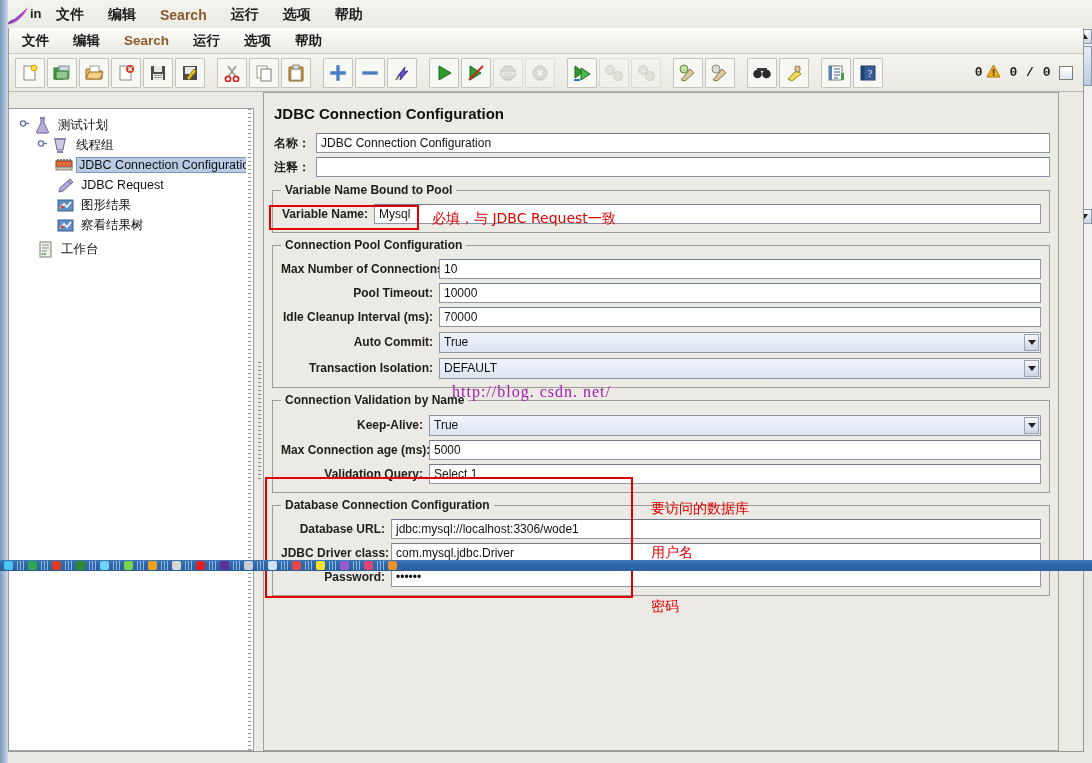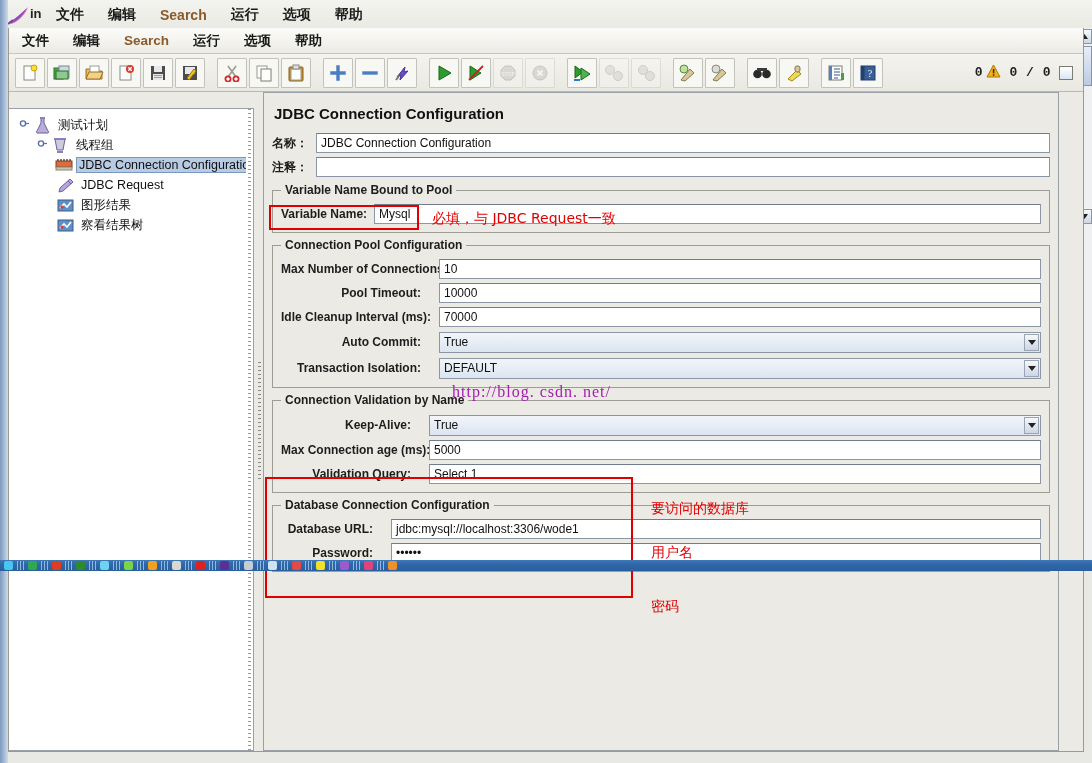--- a/index.html
+++ b/index.html
@@ -116,21 +116,21 @@
     background:#eceae4; border:1px solid #9aa0a8;
     padding:10px 8px 0 8px; overflow:hidden;
   }
   .page-title {
     font-size:15px; font-weight:bold; color:#111; margin:2px 0 10px 2px;
   }
 
   .row { display:flex; align-items:center; height:22px; margin-bottom:2px; }
   .row .lab {
     font-size:12px; font-weight:bold; color:#1d1d1d;
-    text-align:right; padding-right:18px; white-space:nowrap;
+    text-align:right; padding-right:6px; white-space:nowrap;
   }
   .tf {
     flex:1; height:20px; background:#fff;
     border:1px solid #8c97a5; border-top-color:#717c8a;
     font-size:12px; color:#111; padding:1px 4px;
     display:flex; align-items:center; overflow:hidden; white-space:nowrap;
   }
   .combo {
     flex:1; height:21px;
     border:1px solid #8c97a5;
@@ -536,20 +536,31 @@
             <span class="ico">
               <svg width="17" height="15">
                   <rect x="1" y="2" width="15" height="11" fill="#5e8fc6" stroke="#3c5f8a"></rect>
                   <path d="M3 10 L7 6 L10 9 L14 4" stroke="#fff" stroke-width="1.6" fill="none"></path>
                   <circle cx="5" cy="9" r="1.6" fill="#d93b2b"></circle>
                 </svg>
             </span>
             <span class="lbl">察看结果树</span>
           </div>
 
+          <div class="tnode" style="padding-left:22px; margin-top:4px">
+            <span class="ico">
+              <svg width="15" height="17">
+                  <rect x="2" y="1" width="11" height="15" fill="#f2f2ec" stroke="#7d7d75"></rect>
+                  <path d="M4 4 H11 M4 7 H11 M4 10 H9" stroke="#8a8a82" stroke-width="1.1"></path>
+                  <circle cx="4.5" cy="13" r="1" fill="#4c9b4c"></circle>
+                  <circle cx="7" cy="13" r="1" fill="#4c9b4c"></circle>
+                </svg>
+            </span>
+            <span class="lbl">工作台</span>
+          </div>
 
         </div>
         <div class="tree-sb"></div>
       </div>
 
       <div class="splitter">
         <div class="dots"></div>
       </div>
 
       <div class="content">
@@ -630,20 +641,24 @@
           </div>
         </div>
 
         <div class="group">
           <span class="gtitle">Database Connection Configuration</span>
 
           <div class="row">
             <span class="lab" style="width:110px">Database URL:</span>
             <span class="tf">jdbc:mysql://localhost:3306/wode1</span>
           </div>
+          <div class="row">
+            <span class="lab" style="width:110px">JDBC Driver class:</span>
+            <span class="tf">com.mysql.jdbc.Driver</span>
+          </div>
           <div class="row" style="margin-bottom:0">
             <span class="lab" style="width:110px">Password:</span>
             <span class="tf">••••••</span>
           </div>
         </div>
 
       </div>
     </div>
   </div>
 

